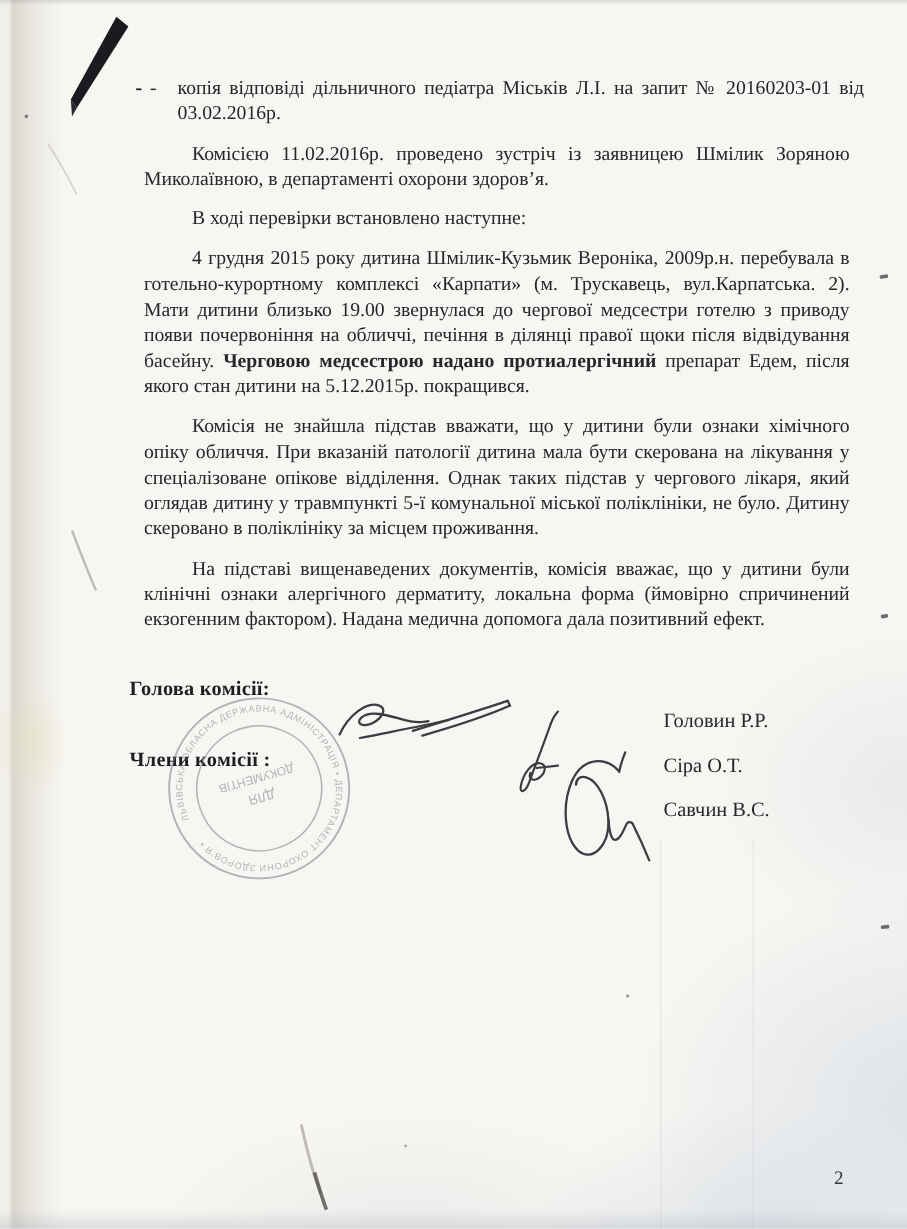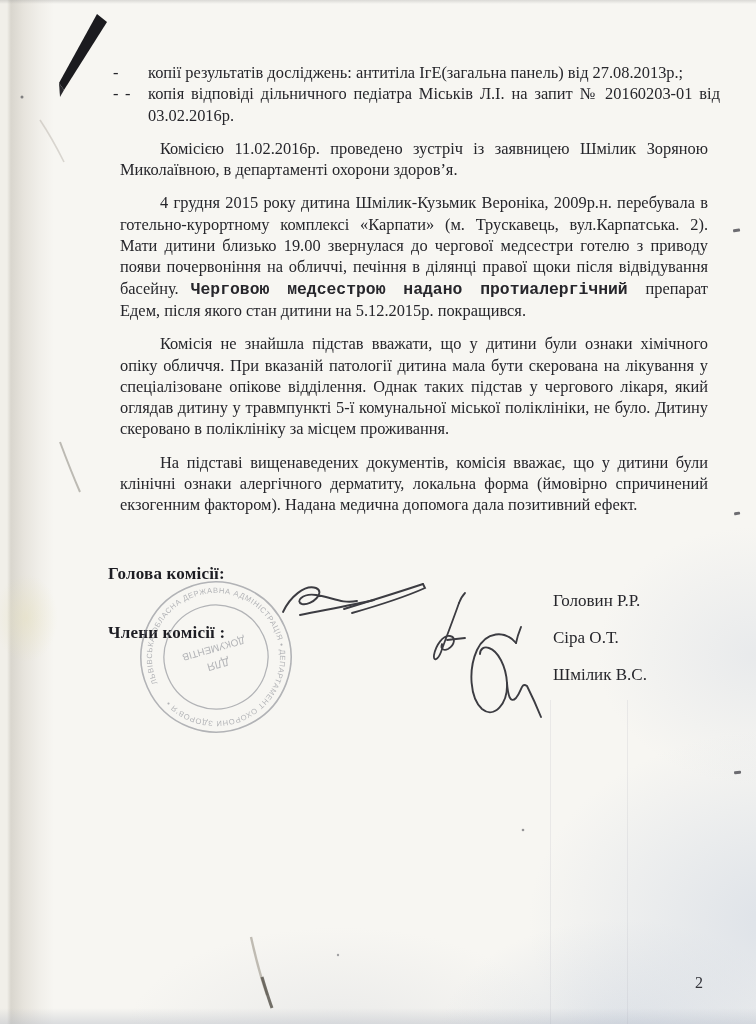--- a/index.html
+++ b/index.html
@@ -23,60 +23,61 @@
   }
   .scanline{position:absolute;top:700px;bottom:0;width:1px;background:rgba(170,172,184,.18);}
   .content{
     position:absolute;left:108px;top:62px;width:612px;
     font-size:16.4px;line-height:21.3px;color:#26262b;text-align:justify;
   }
   .bullet{position:relative;padding-left:40px;}
   .bullet .dash{position:absolute;left:5px;top:0;}
   .bullet.indent2 .dash{left:17px;}
   p.para{margin:12px;text-indent:40px;}
-  .seg-bold{font-weight:bold;font-family:Liberation Mono, monospace;}
+  .seg-bold{font-weight:bold;}
   .sig-label{position:absolute;left:108px;font-weight:bold;font-size:17px;color:#1d1d23;letter-spacing:.2px;}
   .sig-name{position:absolute;left:553px;font-size:17px;color:#26262b;}
   .stamp{
     position:absolute;left:136px;top:577px;width:160px;height:160px;
     transform:rotate(-24deg);color:#7a7d86;opacity:.55;
   }
   .stamp text{fill:currentColor;font-family:"Liberation Sans",sans-serif;}
   .strokes{position:absolute;inset:0;pointer-events:none;}
   .page-number{position:absolute;left:695px;top:974px;font-size:16px;color:#33343a;}
 </style>
 </head>
 <body>
 
 <div class="page">
 
   <div class="scanline" style="left:550px"></div>
   <div class="scanline" style="left:627px"></div>
 
   <div class="content">
     <div class="bullet">
-      <span class="dash">-</span><span>копії результатів досліджень: антитіла ІгЕ(загальна панель) від 27.08.2013р.;</span>
+      <span class="dash">-</span>
     </div>
     <div class="bullet indent2">
       <span class="dash">-</span>
     </div>
     <div class="bullet">
       <span class="dash">-</span><span>копія відповіді дільничного педіатра Міськів Л.І. на запит № 20160203-01 від 03.02.2016р.</span>
     </div>
     <p class="para">Комісією 11.02.2016р. проведено зустріч із заявницею Шмілик Зоряною Миколаївною,  в департаменті охорони здоров’я.</p>
+    <p class="para">В ході перевірки встановлено наступне:</p>
     <p class="para"><span>4 грудня 2015 року дитина Шмілик-Кузьмик Вероніка, 2009р.н. перебувала в готельно-курортному комплексі «Карпати» (м. Трускавець, вул.Карпатська. 2). Мати дитини близько 19.00 звернулася до чергової медсестри готелю з приводу появи почервоніння на обличчі, печіння в ділянці правої щоки після відвідування басейну. </span><span class="seg-bold">Черговою медсестрою надано протиалергічний </span><span>препарат Едем, після якого стан дитини на 5.12.2015р. покращився.</span></p>
     <p class="para">Комісія не знайшла підстав вважати, що у дитини були ознаки хімічного опіку обличчя. При вказаній патології дитина мала бути скерована на лікування у спеціалізоване опікове відділення. Однак таких підстав у чергового лікаря, який оглядав дитину у травмпункті 5-ї комунальної міської поліклініки, не було. Дитину скеровано в поліклініку за місцем проживання.</p>
     <p class="para">На підставі вищенаведених документів, комісія вважає, що у дитини були клінічні ознаки алергічного дерматиту, локальна форма (ймовірно спричинений екзогенним фактором). Надана медична допомога дала позитивний ефект.</p>
   </div>
 
   <div class="sig-label" style="top:564px">Голова комісії:</div>
   <div class="sig-label" style="top:623px">Члени комісії :</div>
   <div class="sig-name" style="top:591px">Головин Р.Р.</div>
   <div class="sig-name" style="top:628px">Сіра О.Т.</div>
-  <div class="sig-name" style="top:665px">Шмілик В.С.</div>
+  <div class="sig-name" style="top:665px">Савчин В.С.</div>
 
   <svg class="stamp" viewBox="0 0 160 160">
     <defs>
       <path id="ringPath" d="M80,80 m-64,0 a64,64 0 1,1 128,0 a64,64 0 1,1 -128,0"></path>
     </defs>
     <circle cx="80" cy="80" r="75" fill="none" stroke="currentColor" stroke-width="1.6"></circle>
     <circle cx="80" cy="80" r="52" fill="none" stroke="currentColor" stroke-width="1.3"></circle>
     <text font-size="7.6" letter-spacing="0.6">
       <textPath href="#ringPath" startOffset="0">ЛЬВІВСЬКА ОБЛАСНА ДЕРЖАВНА АДМІНІСТРАЦІЯ • ДЕПАРТАМЕНТ ОХОРОНИ ЗДОРОВ’Я •</textPath>
     </text>

